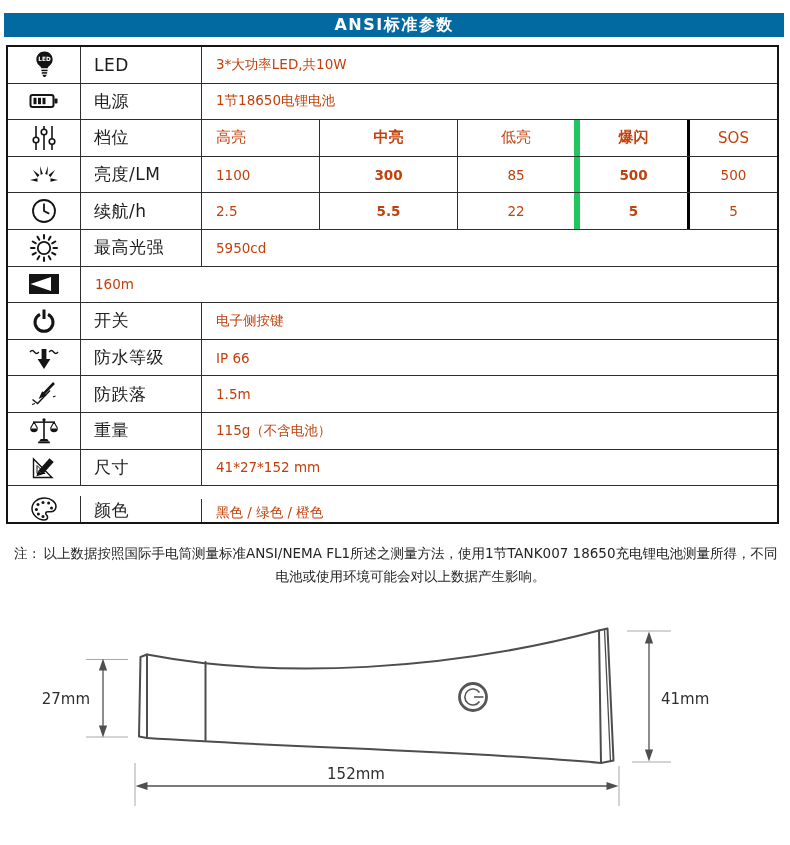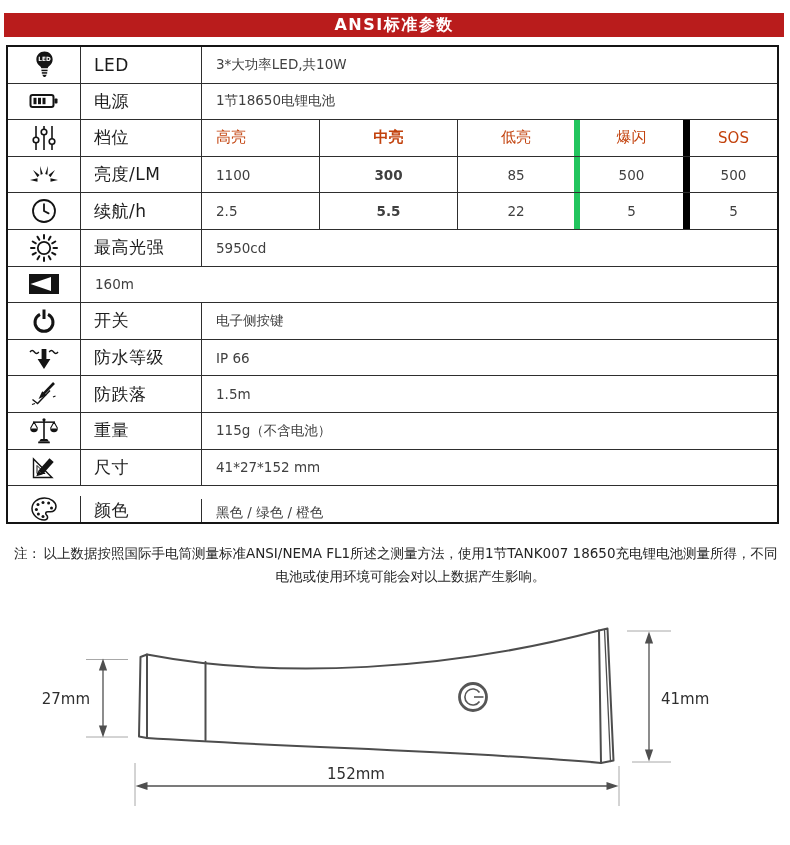--- a/index.html
+++ b/index.html
@@ -2,41 +2,41 @@
 <html><head>
 <meta charset="utf-8">
 <style>
   * { box-sizing: border-box; margin: 0; padding: 0; }
   html,body { width:790px; height:845px; background:#ffffff;
     font-family:"DejaVu Sans","Liberation Sans",sans-serif; position:relative; }
   .page { position:absolute; inset:0; background:#fff; }
 
   
   .header-bar { position:absolute; left:4px; top:13px; width:780px; height:24px;
-    background:#b91c1c; color:#fff; display:flex; align-items:center; justify-content:center;
+    background:#0369a1; color:#fff; display:flex; align-items:center; justify-content:center;
     font-size:16px; font-weight:bold; letter-spacing:1.5px; }
 
   
   .spec-table { position:absolute; left:6px; top:45px; width:773px;
     border:2px solid #141414; background:#fff; }
   .row { display:flex; align-items:stretch; height:36.6px; border-bottom:1px solid #2e2e2e; }
   .row:last-child { border-bottom:none; height:35.6px;align-items:flex-end; }
   .icon-cell { width:73px; border-right:1px solid #2e2e2e;
     display:flex; align-items:center; justify-content:center; flex:0 0 auto; }
   .icon-cell svg { display:block; }
   .label-cell { width:121px; padding-left:13px; border-right:1px solid #2e2e2e;
     display:flex; align-items:center; font-size:17px; color:#1c1c1c; flex:0 0 auto;
     letter-spacing:0.5px; white-space:nowrap; }
   .values { flex:1; display:flex; }
-  .value-cell { display:flex; align-items:center; font-size:13.5px; color:#404040; white-space:nowrap; }
+  .value-cell { display:flex; align-items:center; font-size:13.5px; color:#c2410c; white-space:nowrap; }
   .value-cell.single { flex:1; padding-left:14px; }
   .mc0 { width:118px; padding-left:14px; border-right:1px solid #2e2e2e; justify-content:flex-start; }
   .mc1 { width:138px; border-right:1px solid #2e2e2e; justify-content:center;font-weight:bold; }
   .mc2 { width:122px; border-right:6px solid #22c55e; justify-content:center; }
-  .mc3 { width:110px; border-right:7px solid #000000; justify-content:center; }
+  .mc3 { width:110px; border-right:3px solid #000000; justify-content:center;font-weight:bold; }
   .mc4 { flex:1; justify-content:center; }
   .mode-row .value-cell { font-size:15px; color:#c2410c; }
 
   
   .note { position:absolute; left:14px; top:542px; width:766px; display:flex;
     font-size:13.5px; color:#242424; line-height:1.72; }
   .note-label { flex:0 0 auto; white-space:nowrap; }
   .note-text { flex:1;text-align:center; }
 
   

